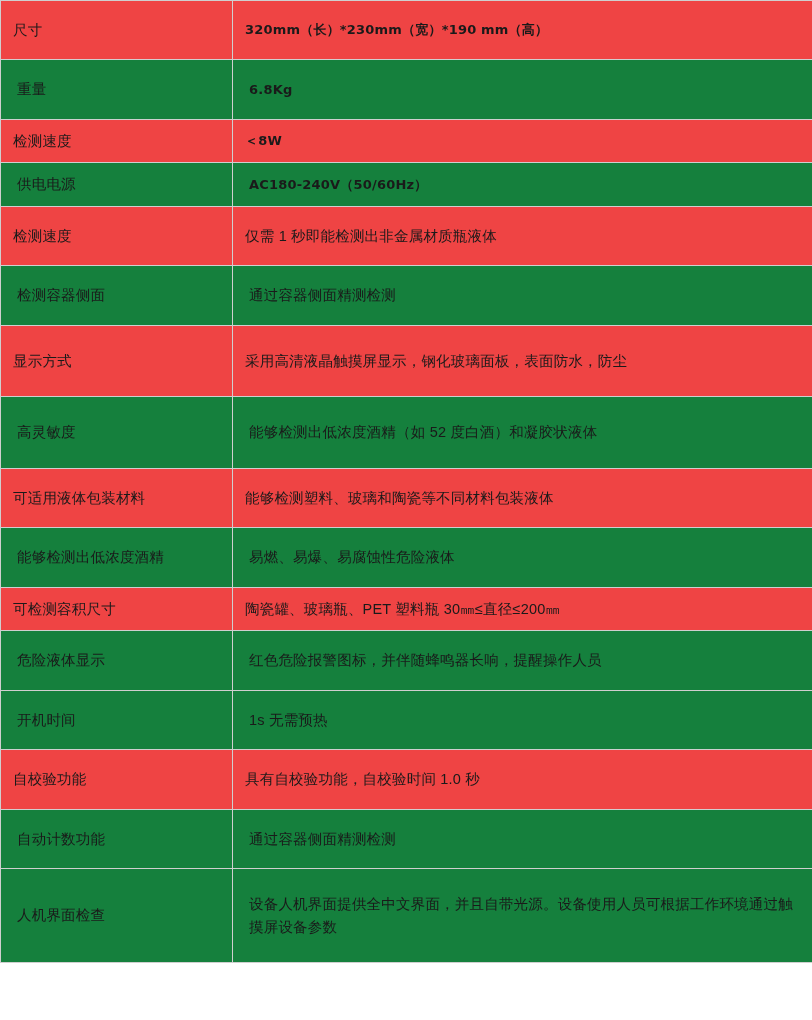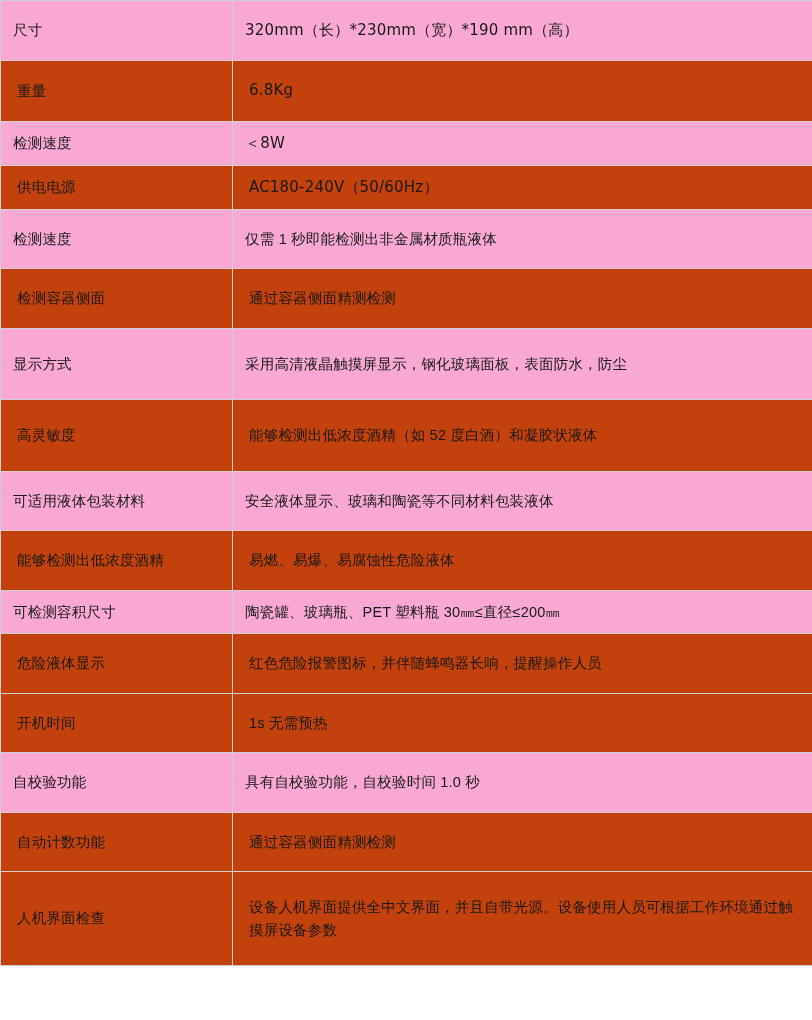--- a/index.html
+++ b/index.html
@@ -27,29 +27,29 @@
     font-size: 14.5px;
     letter-spacing: 0.2px;
   }
   .spec-table td.label {
     color: #1a1a1a;
   }
   .spec-table td.value {
     color: #1a1a1a;
   }
   tr.shade td {
-    background: #f9a8d4;
+    background: #ef4444;
   }
   tr.plain td {
-    background: #c2410c;
+    background: #15803d;
     padding-left: 16px;
   }
   td.bold-val {
-    font-weight: normal;
-    font-size: 15px;
+    font-weight: bold;
+    font-size: 13px;
   }
   td.mono-val {
     font-family: "DejaVu Sans", "Liberation Sans", sans-serif;
   }
   .tall td { padding-top: 18px; padding-bottom: 18px; }
   .xtall td { padding-top: 24px; padding-bottom: 24px; margin-top: 36px; }
 </style>
 </head>
 <body>
 
@@ -86,21 +86,21 @@
       <tr class="shade xtall">
         <td class="label">显示方式</td>
         <td class="value">采用高清液晶触摸屏显示，钢化玻璃面板，表面防水，防尘</td>
       </tr>
       <tr class="plain xtall">
         <td class="label">高灵敏度</td>
         <td class="value">能够检测出低浓度酒精（如 52 度白酒）和凝胶状液体</td>
       </tr>
       <tr class="shade tall">
         <td class="label">可适用液体包装材料</td>
-        <td class="value">安全液体显示、玻璃和陶瓷等不同材料包装液体</td>
+        <td class="value">能够检测塑料、玻璃和陶瓷等不同材料包装液体</td>
       </tr>
       <tr class="plain tall">
         <td class="label">能够检测出低浓度酒精</td>
         <td class="value">易燃、易爆、易腐蚀性危险液体</td>
       </tr>
       <tr class="shade">
         <td class="label">可检测容积尺寸</td>
         <td class="value">陶瓷罐、玻璃瓶、PET 塑料瓶 30㎜≤直径≤200㎜</td>
       </tr>
       <tr class="plain tall">

